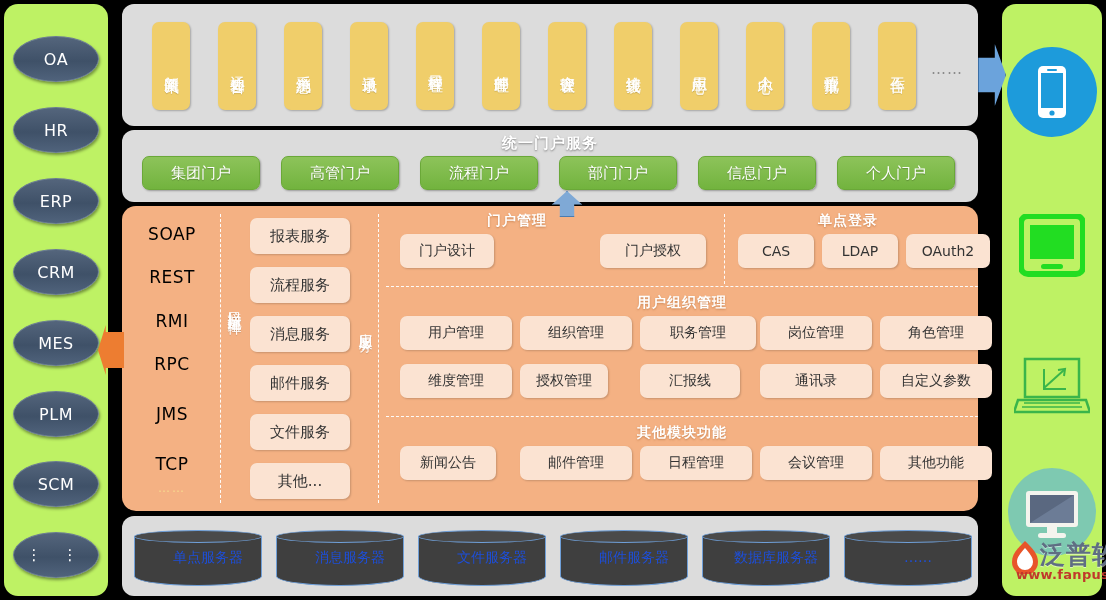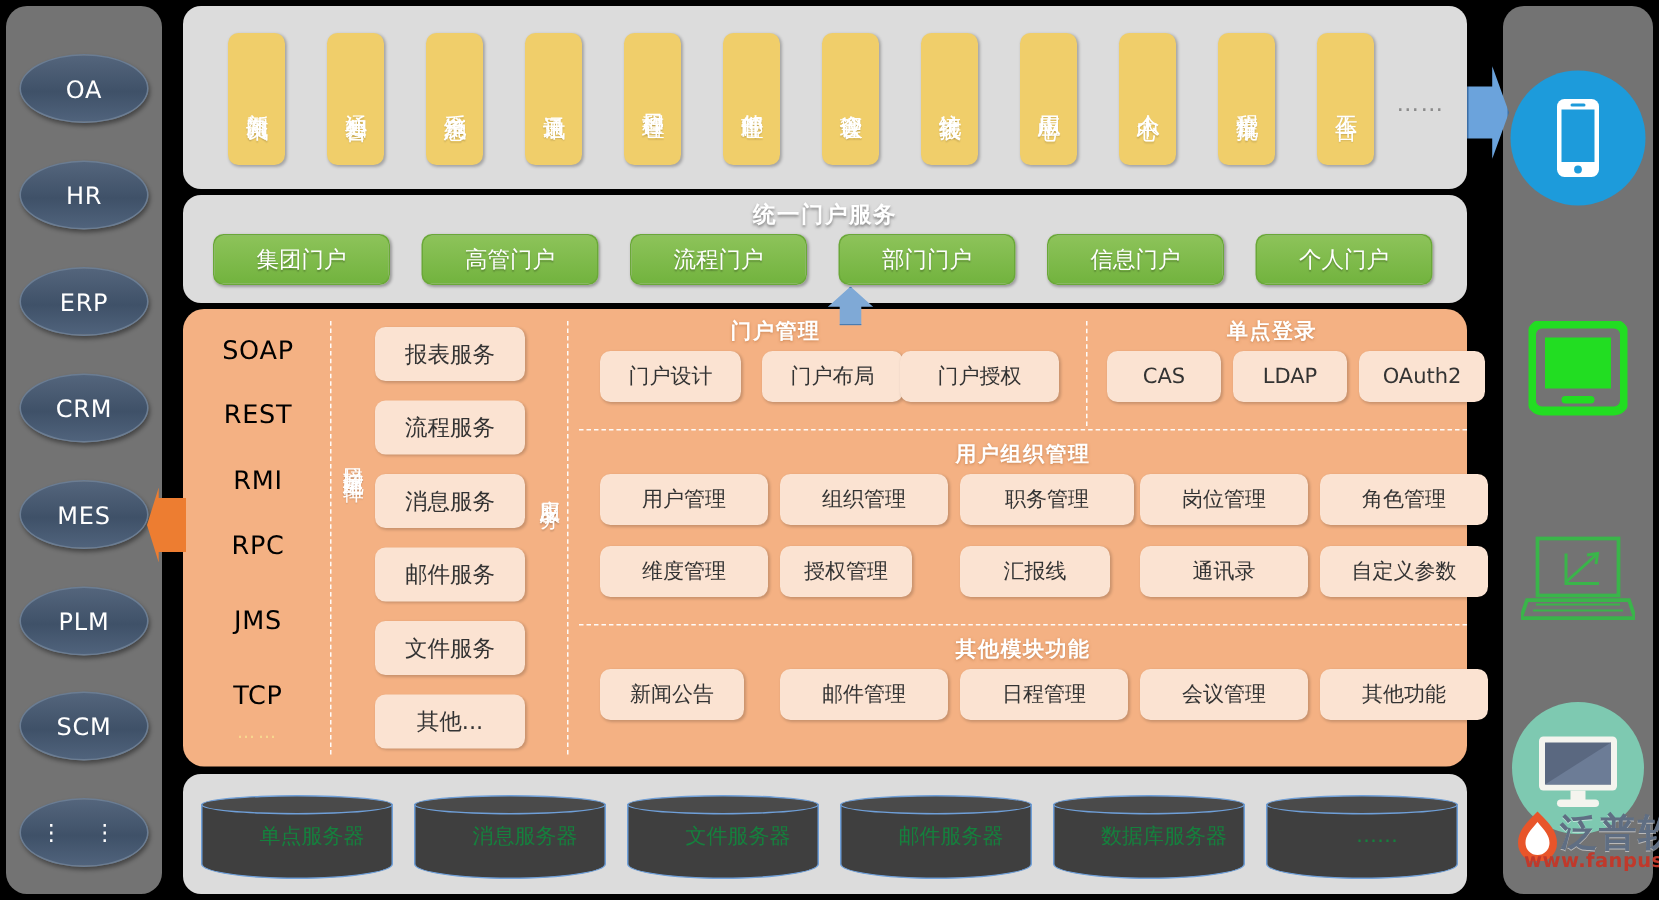--- a/index.html
+++ b/index.html
@@ -7,21 +7,21 @@
     width:1106px; height:600px;
     background:#000;
     font-family:"DejaVu Sans","Liberation Sans",sans-serif;
     overflow:hidden; position:relative;
   }
   #stage { position:absolute; inset:0; width:1106px; height:600px; }
 
   
   .side-panel{
     position:absolute;
-    background:#737373;
+    background:#bef264;
     border-radius:14px;
     box-shadow:3px 3px 4px rgba(0,0,0,.45);
   }
   #left-panel{ left:4px; top:4px; width:104px; height:592px; }
   .ellipse{
     position:absolute; left:9px; width:86px; height:46px;
     border-radius:50%;
     background:linear-gradient(180deg,#54657c 0%,#3f5168 55%,#50637c 100%);
     border:1px solid #6b7d93;
     box-shadow:1px 2px 3px rgba(0,0,0,.4);
@@ -141,21 +141,21 @@
     border-bottom:1px solid #6f9fd8;
     border-radius:0 0 64px 64px/0 0 10px 10px;
   }
   .cyl .top{
     position:absolute; left:0; top:0; width:128px; height:13px;
     background:#4a4a4a;
     border:1px solid #6f9fd8; border-radius:50%;
   }
   .cyl .lbl{
     position:absolute; left:0; top:19px; width:148px;
-    text-align:center; color:#15803d; font-size:14px;
+    text-align:center; color:#1d4ed8; font-size:14px;
   }
 
   
   #arrow-left{
     position:absolute; left:98px; top:325px; width:26px; height:50px;
     background:#ed7d31;
     clip-path:polygon(100% 14%,30% 14%,30% 0,0 50%,30% 100%,30% 86%,100% 86%);
     filter:drop-shadow(1px 1px 1px rgba(0,0,0,.35));
   }
   #arrow-right{
@@ -314,23 +314,20 @@
       <div class="svc-chip" style="top:257px">
           <span>其他...</span>
         </div>
     </div>
     <div id="appsvc-label">应用服务</div>
     <div class="vdash" style="left:256px; top:8px; height:289px"></div>
 
     <div class="sect-title" style="left:270px; top:6px; width:250px;">门户管理</div>
     <div class="fn-chip" style="left:278px; top:28px; width:94px">
         <span>门户设计</span>
-      </div>
-    <div class="fn-chip" style="left:386px; top:28px; width:94px">
-        <span>门户布局</span>
       </div>
     <div class="fn-chip" style="left:478px; top:28px; width:106px">
         <span>门户授权</span>
       </div>
     <div class="vdash" style="left:602px; top:8px; height:70px"></div>
 
     <div class="sect-title" style="left:610px; top:6px; width:232px;">单点登录</div>
     <div class="fn-chip" style="left:616px; top:28px; width:76px">
         <span>CAS</span>
       </div>

